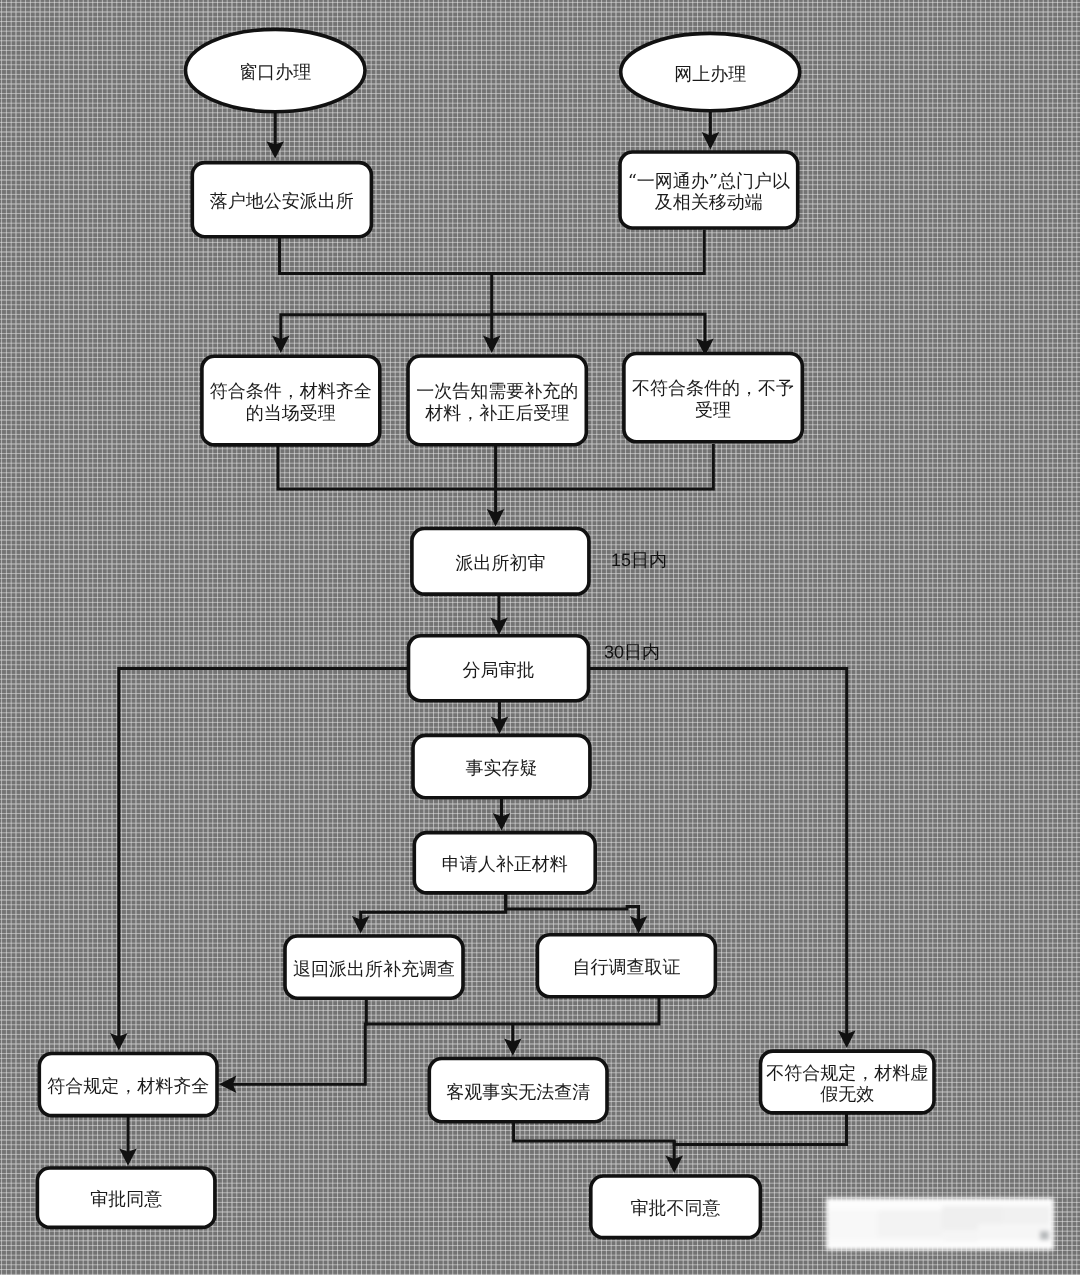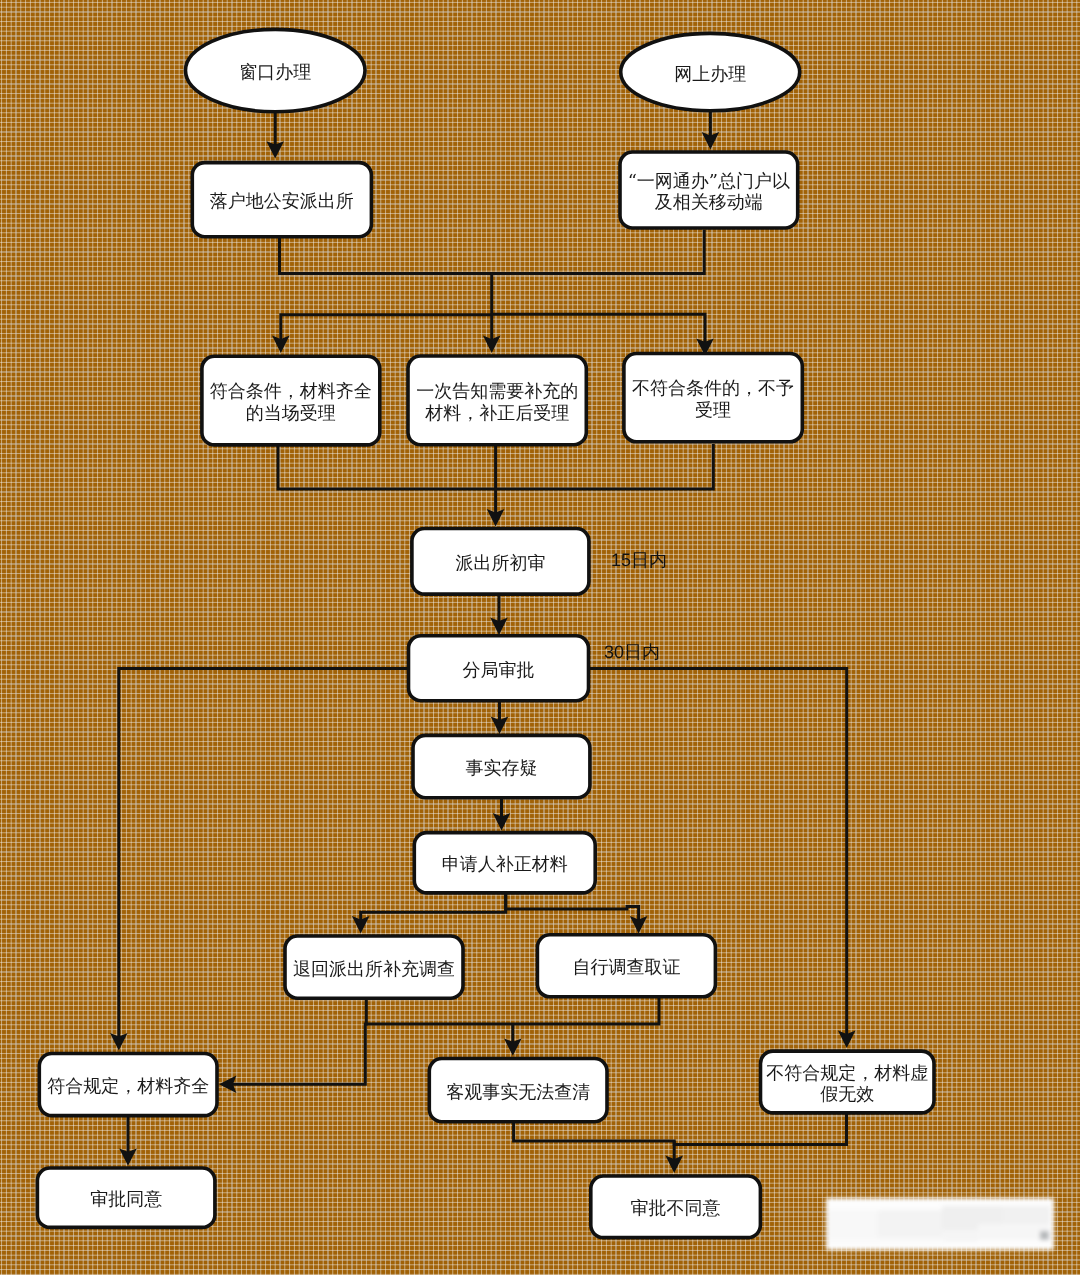--- a/index.html
+++ b/index.html
@@ -1,21 +1,21 @@
 <!DOCTYPE html>
 <html><head>
 <meta charset="utf-8">
 <title>落户审批流程图</title>
 <style>
   html,body{margin:0;padding:0;}
   body{width:1080px;height:1275px;overflow:hidden;background:#fdfdfd;
        font-family:"DejaVu Serif", serif;
        -webkit-font-smoothing:antialiased;
        text-rendering:geometricPrecision;}
-  #canvas{position:relative;width:1080px;height:1275px;background:#a16207;}
+  #canvas{position:relative;width:1080px;height:1275px;background:#737373;}
   #grid{position:absolute;left:0;top:0;width:1080px;height:1275px;}
   #chart{position:absolute;left:0;top:0;}
   .node-label{font-family:"DejaVu Serif", serif;fill:#1a1a1a;}
   .edge-label{font-family:"DejaVu Serif", serif;fill:#111;}
   .edge-label .num{font-family:"Liberation Sans", sans-serif;}
 </style>
 </head>
 <body>
 
 <div id="canvas">

